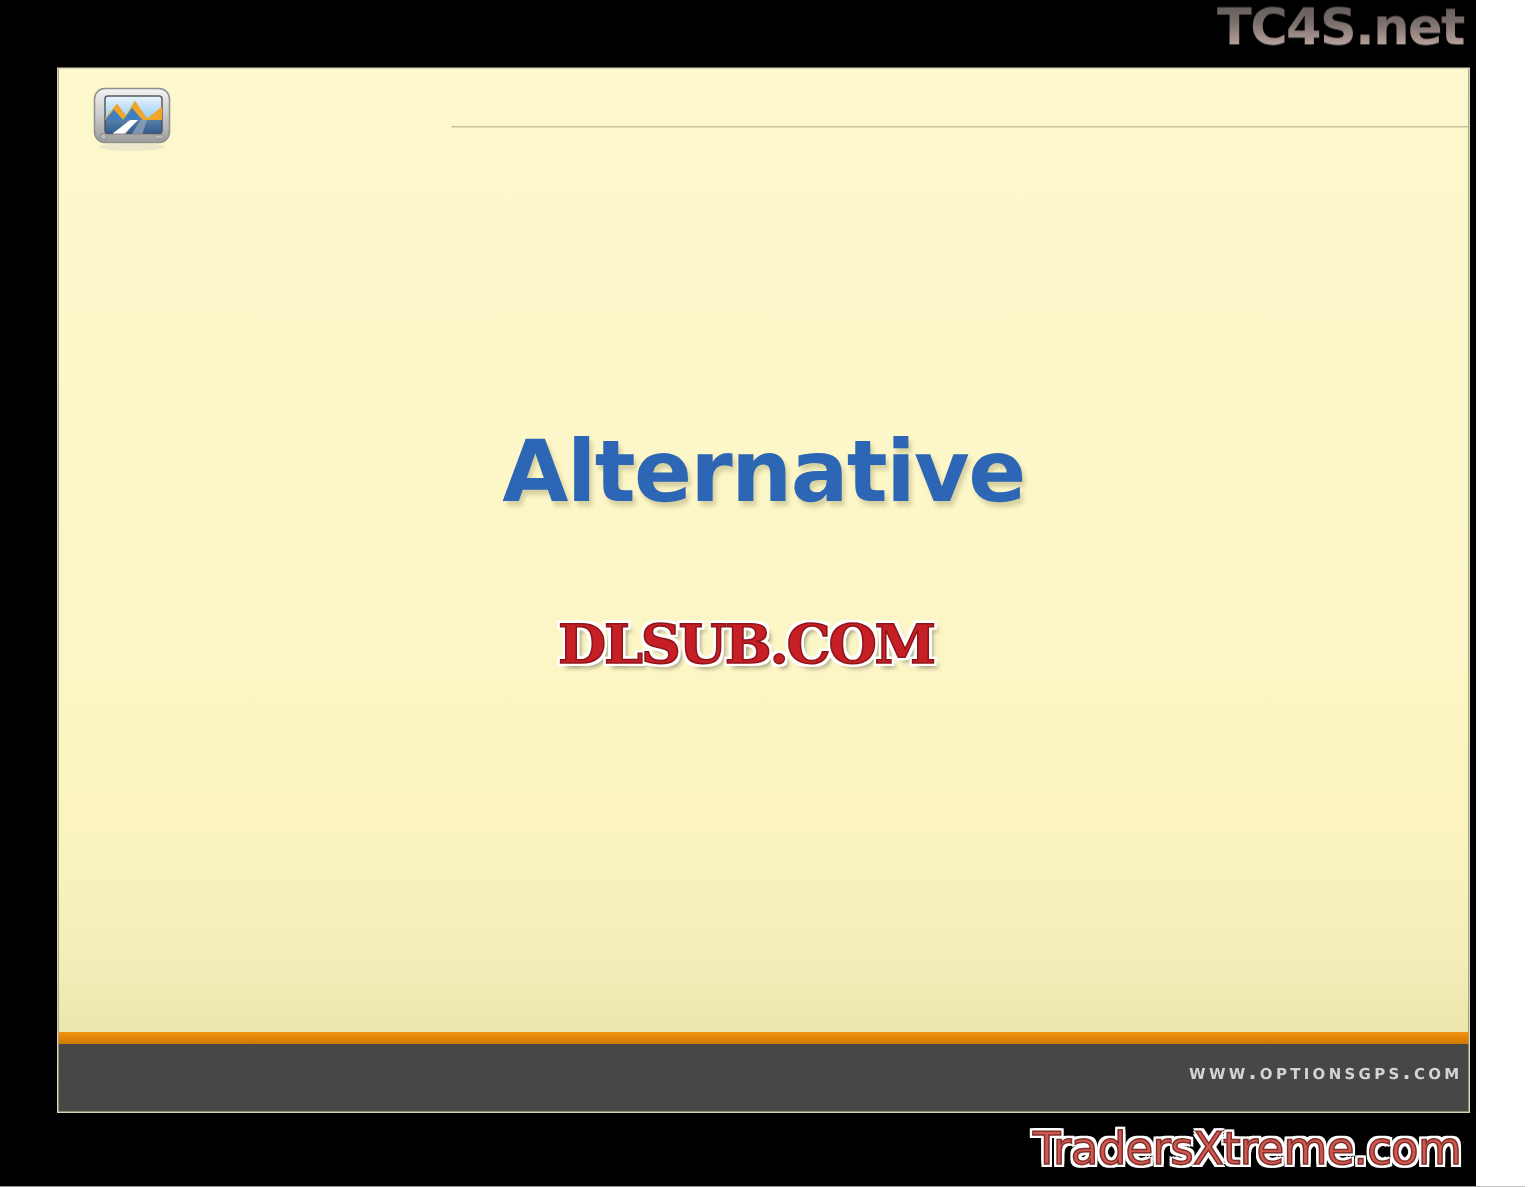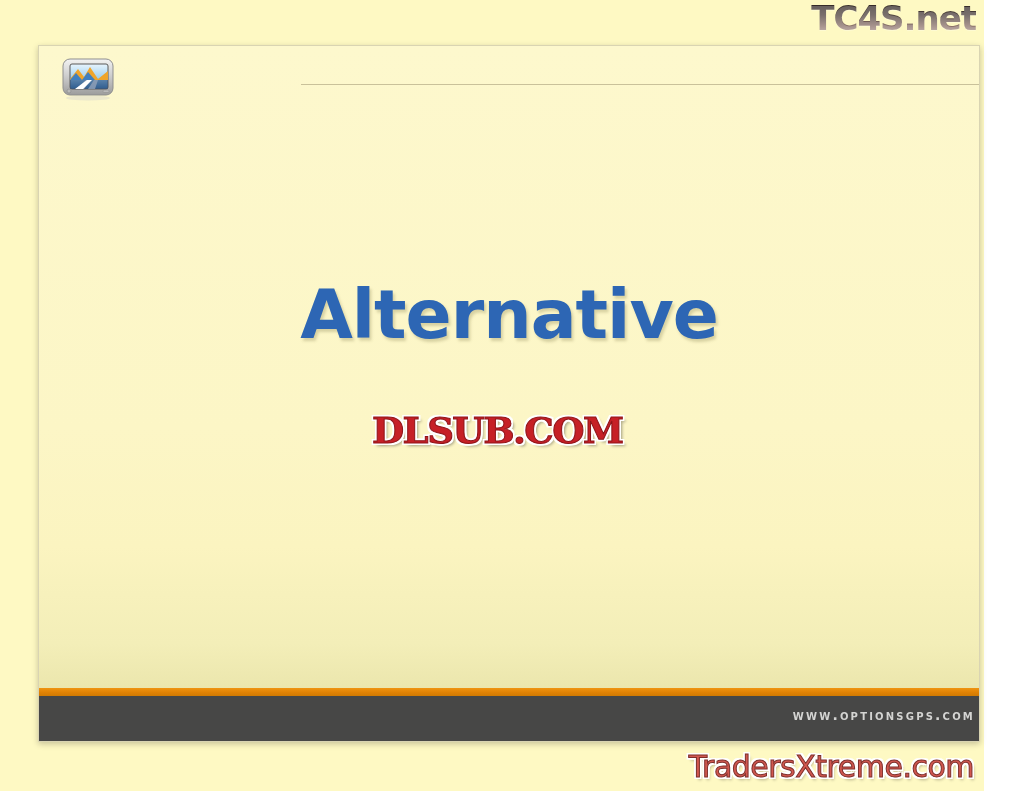--- a/index.html
+++ b/index.html
@@ -9,21 +9,21 @@
     height: 791px;
     background: #ffffff;
     font-family: "Liberation Sans", sans-serif;
     overflow: hidden;
   }
 
   #stage {
     position: relative;
     width: 984px;
     height: 791px;
-    background: #fef9c3;
+    background: #000000;
   }
 
   
   .wm-top {
     position: absolute;
     top: -2px;
     right: 8px;
     font-family: "DejaVu Sans", sans-serif;
     font-weight: bold;
     font-size: 34px;
@@ -104,21 +104,21 @@
     position: absolute;
     left: 0;
     right: 0;
     top: 215px;
     text-align: center;
     padding: 0 70px;
   }
   .title {
     font-family: "DejaVu Sans", sans-serif;
     font-weight: bold;
-    font-size: 68px;
+    font-size: 57px;
     line-height: 108px;
     color: #2d66b4;
     letter-spacing: -1px;
     text-shadow: 2px 3px 3px rgba(120,110,60,0.28);
     word-spacing: 2px;
   }
 
   
   .wm-centre {
     position: absolute;

